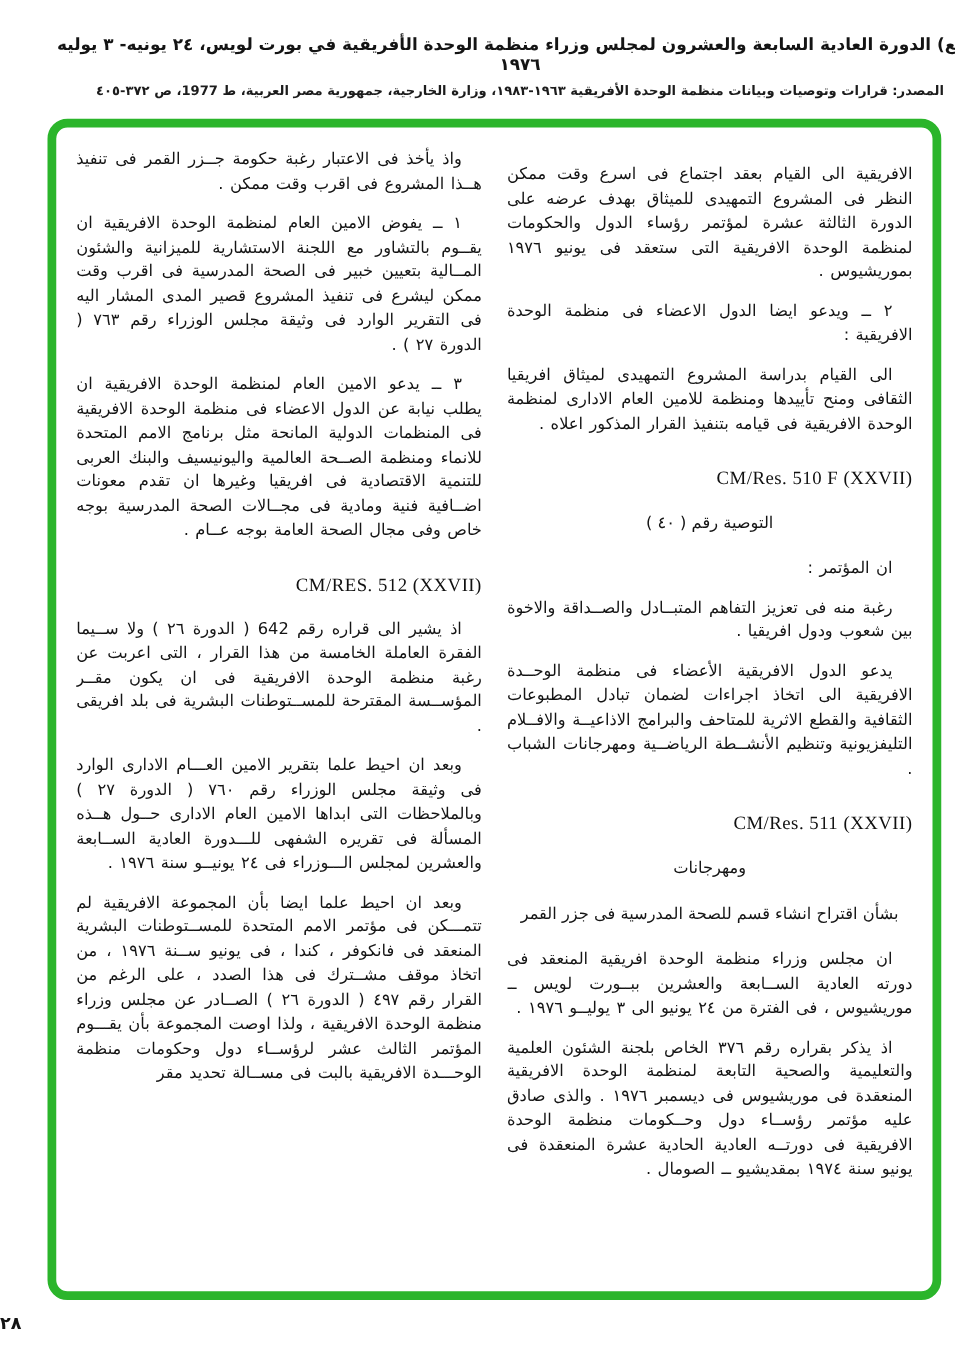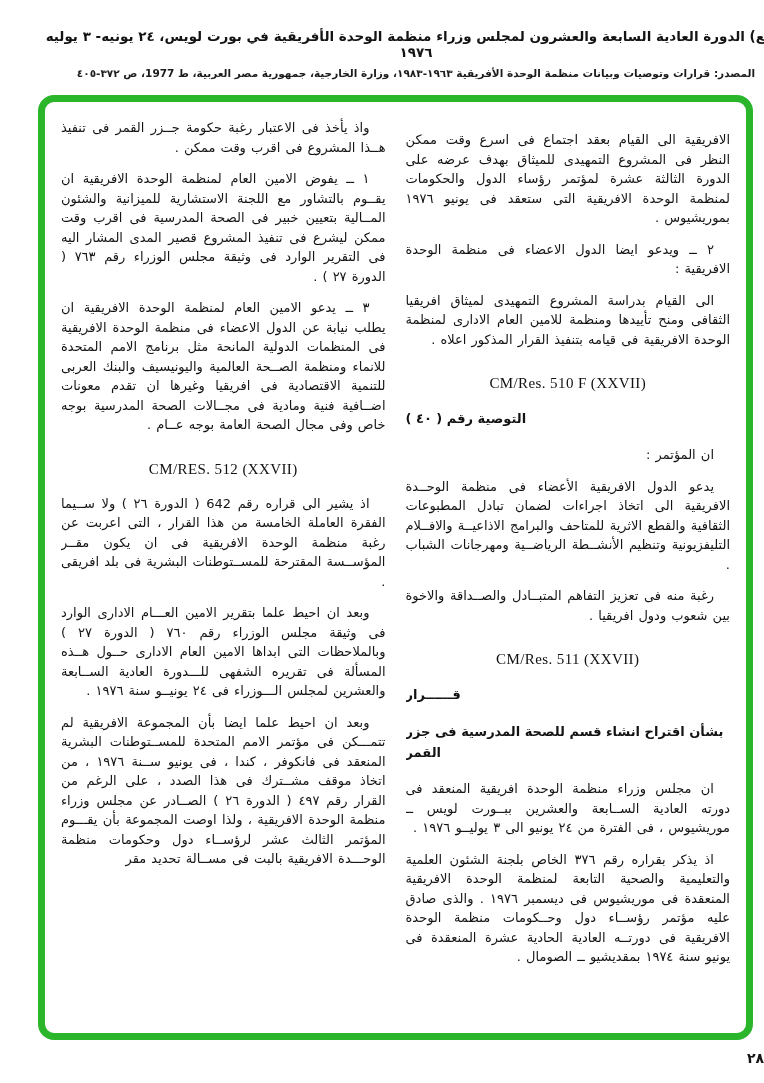--- a/index.html
+++ b/index.html
@@ -61,42 +61,42 @@
     line-height: 19.5px;
     font-weight: normal;
     text-align: justify;
     text-indent: 16px;
     margin: 0 0 12px 0;
     word-spacing: 1px;
   }
   .para.flush { text-indent: 0; margin-top: 12px; }
   .rescode {
     direction: ltr;
-    text-align: center;
+    text-align: right;
     font-family: "Liberation Serif", "DejaVu Serif", serif;
     font-size: 15px;
     font-weight: 500;
     letter-spacing: 0.4px;
     margin: 26px 0 16px 0;
     color: #111;
   }
   .h-center {
-    text-align: left;
-    font-weight: bold;
+    text-align: center;
+    font-weight: normal;
     font-size: 13px;
     line-height: 21px;
     margin: 0 0 16px 0;
     white-space: pre-line;
   }
   .page-footer {
     position: absolute;
     top: 1048px;
     left: 0;
     width: 764px;
-    text-align: right;
+    text-align: left;
   }
   .page-number {
     display: inline-block;
     font-size: 14px;
     font-weight: bold;
   }
 </style>
 </head>
 <body>
 
@@ -108,24 +108,24 @@
 <div class="frame" style="border-color: rgb(43, 181, 43);">
   <div class="columns">
 
     <div class="col">
       <p class="para flush">الافريقية الى القيام بعقد اجتماع فى اسرع وقت ممكن النظر فى المشروع التمهيدى للميثاق بهدف عرضه على الدورة الثالثة عشرة لمؤتمر رؤساء الدول والحكومات لمنظمة الوحدة الافريقية التى ستعقد فى يونيو ١٩٧٦ بموريشيوس .</p>
       <p class="para">٢ ــ ويدعو ايضا الدول الاعضاء فى منظمة الوحدة الافريقية :</p>
       <p class="para">الى القيام بدراسة المشروع التمهيدى لميثاق افريقيا الثقافى ومنح تأييدها ومنظمة للامين العام الادارى لمنظمة الوحدة الافريقية فى قيامه بتنفيذ القرار المذكور اعلاه .</p>
       <div class="rescode">CM/Res. 510 F (XXVII)</div>
       <div class="h-center">التوصية رقم ( ٤٠ )</div>
       <p class="para">ان المؤتمر :</p>
+      <p class="para">رغبة منه فى تعزيز التفاهم المتبــادل والصــداقة والاخوة بين شعوب ودول افريقيا .</p>
       <p class="para">يدعو الدول الافريقية الأعضاء فى منظمة الوحــدة الافريقية الى اتخاذ اجراءات لضمان تبادل المطبوعات الثقافية والقطع الاثرية للمتاحف والبرامج الاذاعيــة والافــلام التليفزيونية وتنظيم الأنشــطة الرياضــية ومهرجانات الشباب .</p>
-      <p class="para">رغبة منه فى تعزيز التفاهم المتبــادل والصــداقة والاخوة بين شعوب ودول افريقيا .</p>
       <div class="rescode">CM/Res. 511 (XXVII)</div>
-      <div class="h-center">قــــــرار</div>
+      <div class="h-center">ومهرجانات</div>
       <div class="h-center">بشأن اقتراح انشاء قسم للصحة المدرسية فى جزر القمر</div>
       <p class="para">ان مجلس وزراء منظمة الوحدة افريقية المنعقد فى دورته العادية الســابعة والعشرين ببــورت لويس ــ موريشيوس ، فى الفترة من ٢٤ يونيو الى ٣ يوليــو ١٩٧٦ .</p>
       <p class="para">اذ يذكر بقراره رقم ٣٧٦ الخاص بلجنة الشئون العلمية والتعليمية والصحية التابعة لمنظمة الوحدة الافريقية المنعقدة فى موريشيوس فى ديسمبر ١٩٧٦ . والذى صادق عليه مؤتمر رؤســاء دول وحــكومات منظمة الوحدة الافريقية فى دورتــه العادية الحادية عشرة المنعقدة فى يونيو سنة ١٩٧٤ بمقديشيو ــ الصومال .</p>
 
     </div>
 
     <div class="col">
       <p class="para">واذ يأخذ فى الاعتبار رغبة حكومة جــزر القمر فى تنفيذ هــذا المشروع فى اقرب وقت ممكن .</p>
       <p class="para">١ ــ يفوض الامين العام لمنظمة الوحدة الافريقية ان يقــوم بالتشاور مع اللجنة الاستشارية للميزانية والشئون المــالية بتعيين خبير فى الصحة المدرسية فى اقرب وقت ممكن ليشرع فى تنفيذ المشروع قصير المدى المشار اليه فى التقرير الوارد فى وثيقة مجلس الوزراء رقم ٧٦٣ ( الدورة ٢٧ ) .</p>
       <p class="para">٣ ــ يدعو الامين العام لمنظمة الوحدة الافريقية ان يطلب نيابة عن الدول الاعضاء فى منظمة الوحدة الافريقية فى المنظمات الدولية المانحة مثل برنامج الامم المتحدة للانماء ومنظمة الصــحة العالمية واليونيسيف والبنك العربى للتنمية الاقتصادية فى افريقيا وغيرها ان تقدم معونات اضــافية فنية ومادية فى مجــالات الصحة المدرسية بوجه خاص وفى مجال الصحة العامة بوجه عــام .</p>

